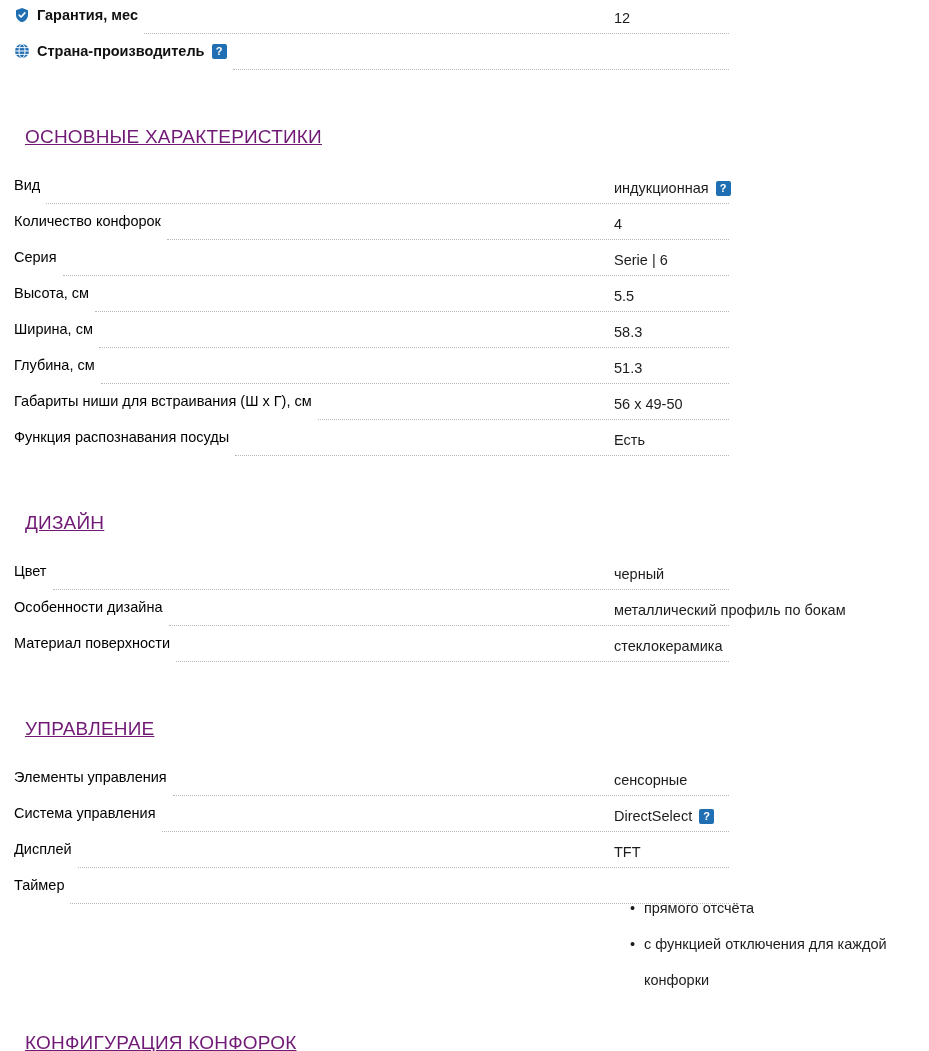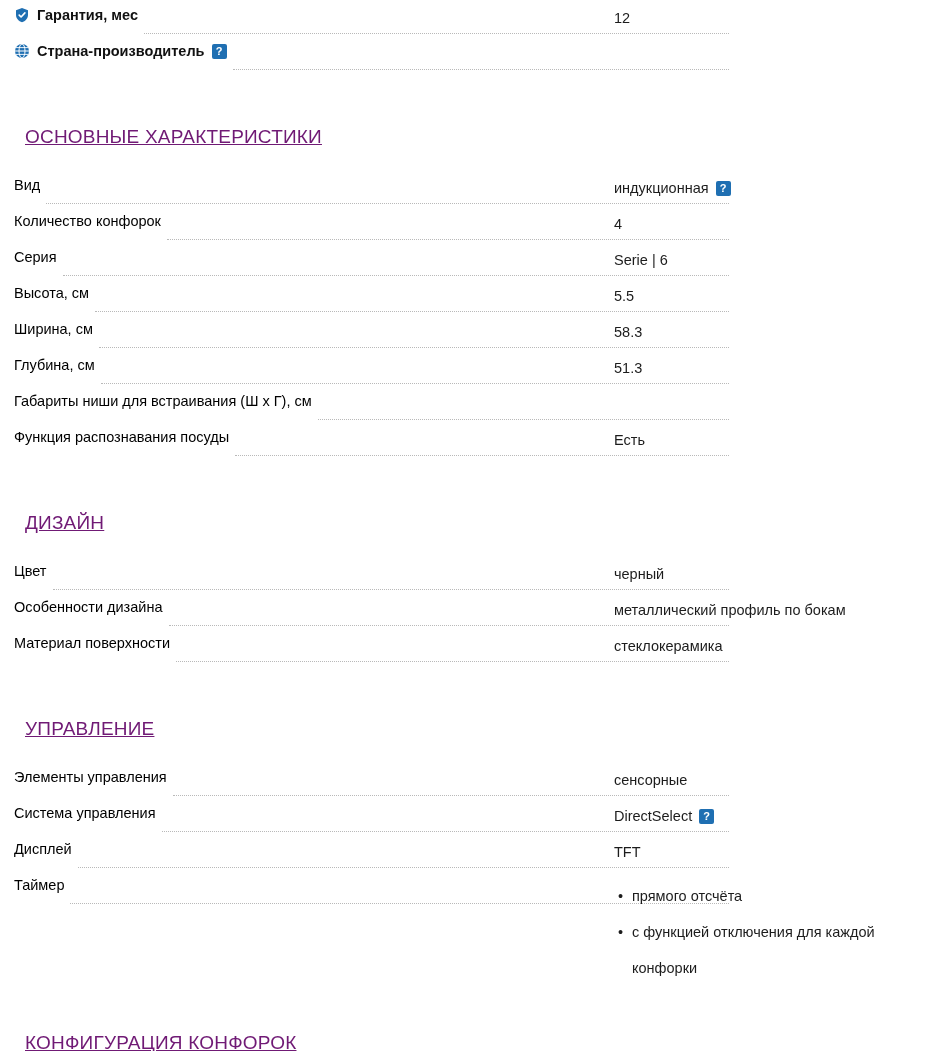--- a/index.html
+++ b/index.html
@@ -94,21 +94,21 @@
     font-weight: normal;
     margin: 11px;
     text-decoration: underline;
   }
 
   
   .sec { position: relative; }
   .sec-head { margin-top: 50px; margin-bottom: 26px; }
   .rows .row { min-height: 36px; }
 
-  .bullet-list { list-style: none; margin: 4px; padding: 0; }
+  .bullet-list { list-style: none; margin: 16px; padding: 0; }
   .bullet-list li {
     position: relative;
     padding-left: 14px;
     line-height: 36px;
     font-size: 14.5px;
     color: #1c1c1c;
     white-space: normal;
   }
   .bullet-list li::before {
     content: "•";
@@ -213,20 +213,21 @@
           </span>
         <span class="dots"></span>
         <span class="value-col">51.3</span>
       </div>
 
       <div class="row">
         <span class="label-wrap">
             <span class="label">Габариты ниши для встраивания (Ш х Г), см</span>
           </span>
         <span class="dots"></span>
+        <span class="value-col">56 x 49-50</span>
       </div>
 
       <div class="row">
         <span class="label-wrap">
             <span class="label">Функция распознавания посуды</span>
           </span>
         <span class="dots"></span>
         <span class="value-col">Есть</span>
       </div>
 

